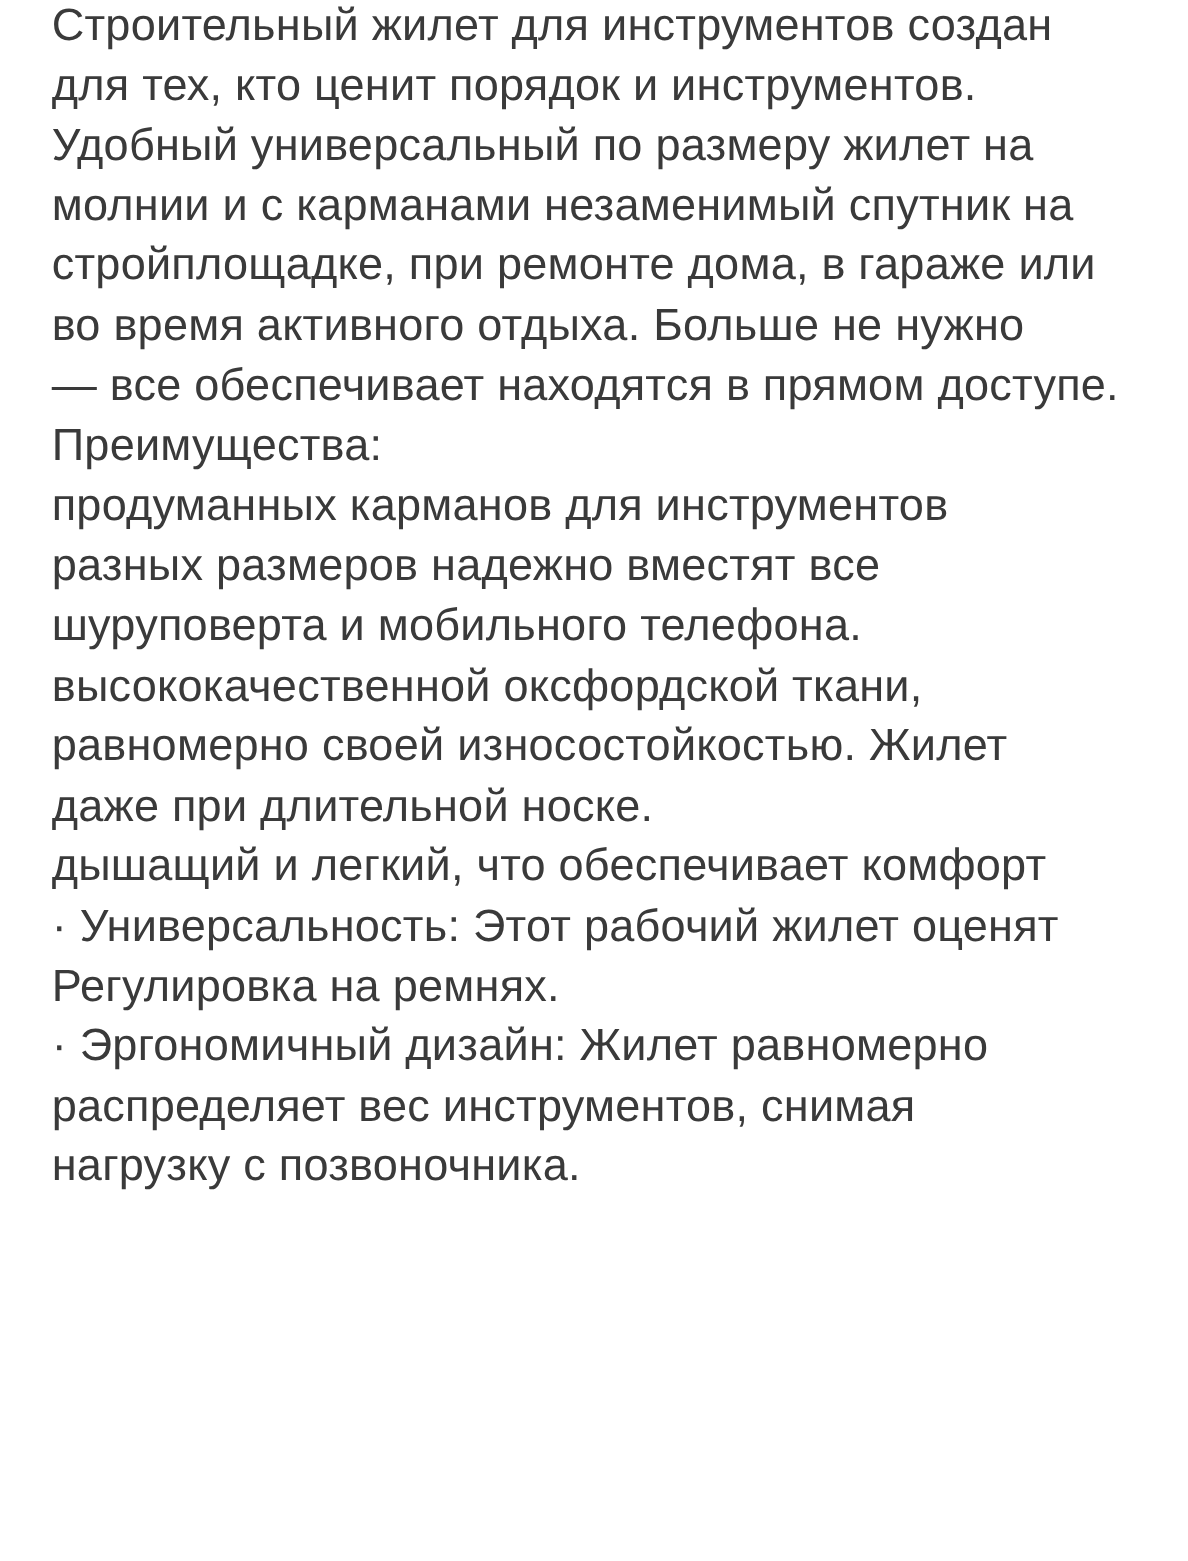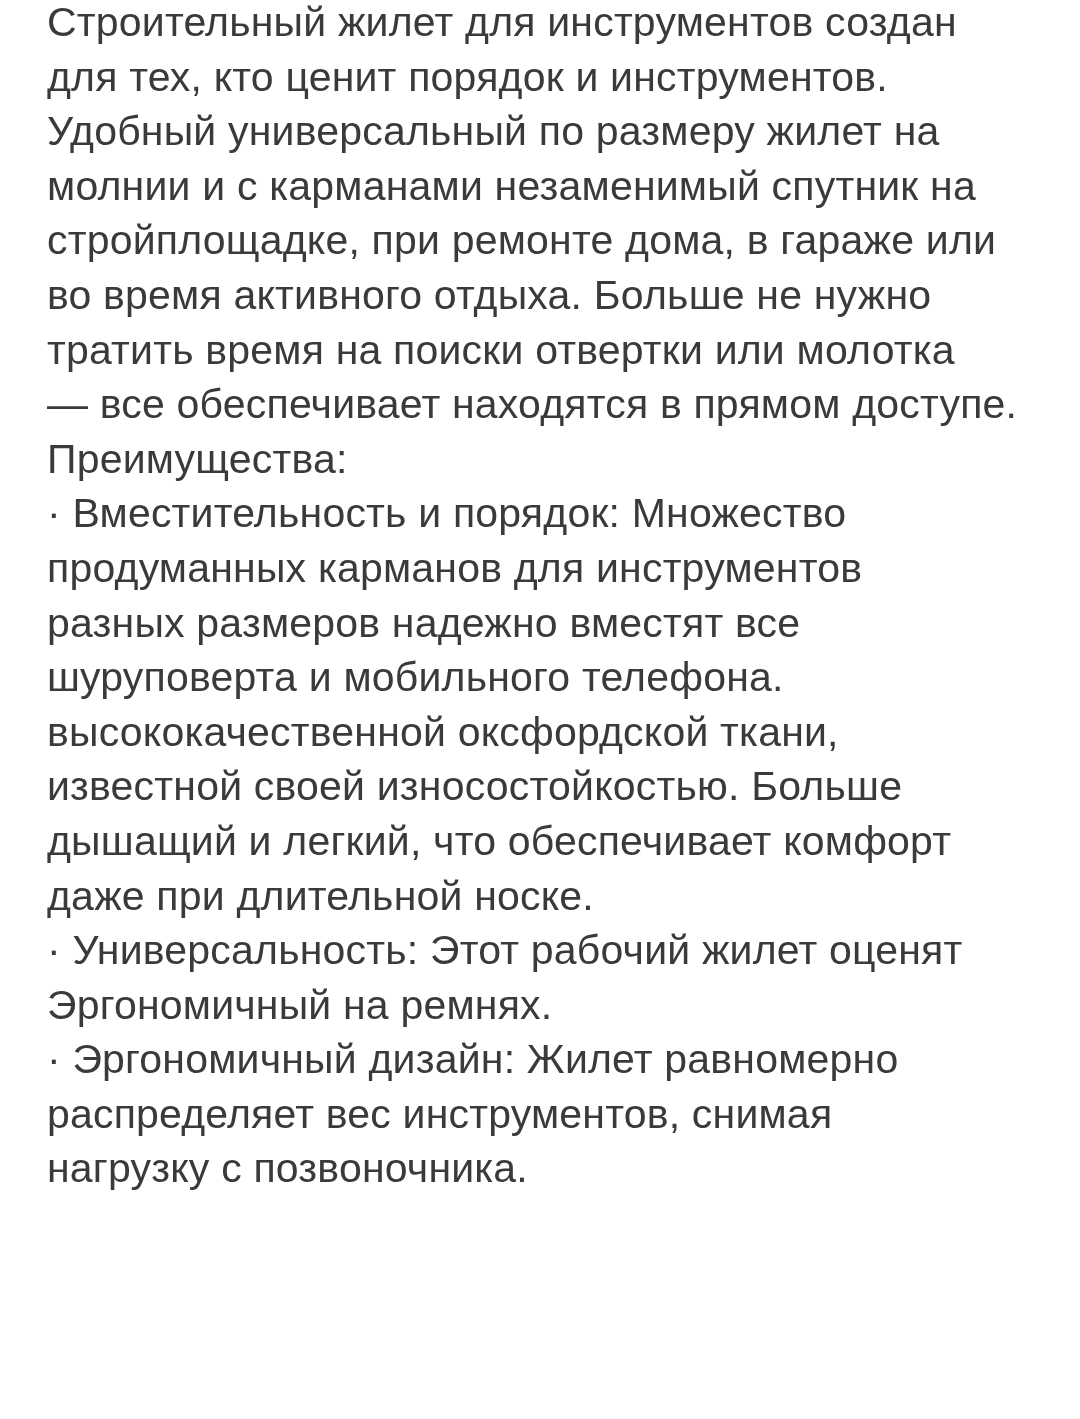--- a/index.html
+++ b/index.html
@@ -27,29 +27,27 @@
 </head>
 <body style="--bg-color: #FFFFFF; --text-color: #3A3A3A;">
 
 <main class="description">
 <div class="line">Строительный жилет для инструментов создан</div>
     <div class="line">для тех, кто ценит порядок и инструментов.</div>
     <div class="line">Удобный универсальный по размеру жилет на</div>
     <div class="line">молнии и с карманами незаменимый спутник на</div>
     <div class="line">стройплощадке, при ремонте дома, в гараже или</div>
     <div class="line">во время активного отдыха. Больше не нужно</div>
-    <div class="line">тратить время на поиски отвертки или молотка</div>
     <div class="line">— все обеспечивает находятся в прямом доступе.</div>
     <div class="line">Преимущества:</div>
-    <div class="line">· Вместительность и порядок: Множество</div>
     <div class="line">продуманных карманов для инструментов</div>
     <div class="line">разных размеров надежно вместят все</div>
     <div class="line">шуруповерта и мобильного телефона.</div>
     <div class="line">высококачественной оксфордской ткани,</div>
-    <div class="line">известной своей износостойкостью. Больше</div>
+    <div class="line">равномерно своей износостойкостью. Жилет</div>
+    <div class="line">даже при длительной носке.</div>
     <div class="line">дышащий и легкий, что обеспечивает комфорт</div>
-    <div class="line">даже при длительной носке.</div>
     <div class="line">· Универсальность: Этот рабочий жилет оценят</div>
-    <div class="line">Эргономичный на ремнях.</div>
+    <div class="line">Регулировка на ремнях.</div>
     <div class="line">· Эргономичный дизайн: Жилет равномерно</div>
     <div class="line">распределяет вес инструментов, снимая</div>
     <div class="line">нагрузку с позвоночника.</div>
   </main>
 
 </body></html>

